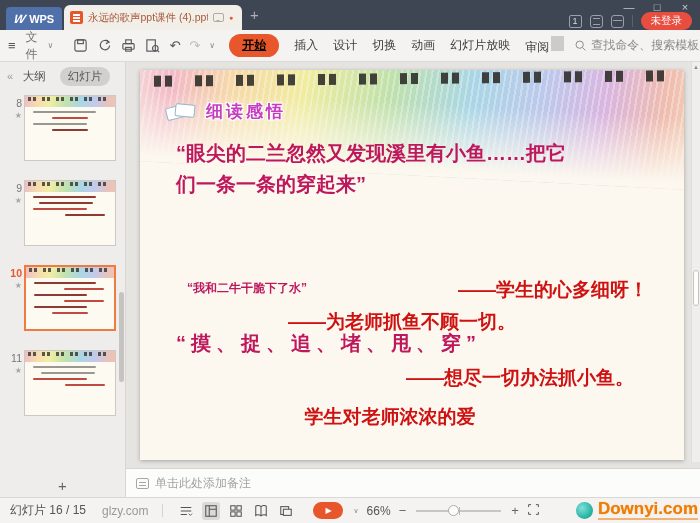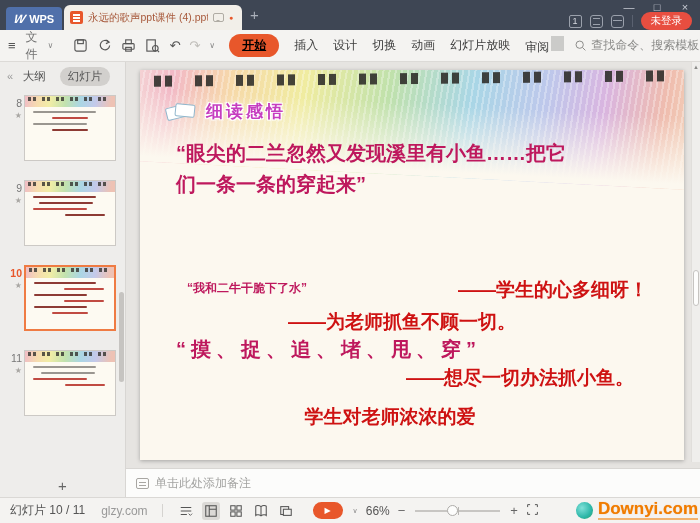--- a/index.html
+++ b/index.html
@@ -101,21 +101,21 @@
   .title-text { font-size:17px; font-weight:bold; color:#c63ec0; letter-spacing:3px;
     text-shadow:-1px -1px 0 #fff,1px -1px 0 #fff,-1px 1px 0 #fff,1px 1px 0 #fff,0 0 4px #fff; }
   .stext { position:absolute; font-weight:bold; line-height:1.55; }
   .green { color:#be185d; }
   .red { color:#ce1212; }
   .q1 { left:36px; top:68px; width:404px; font-size:20px; }
   .q2 { left:36px; top:152px; font-size:20px; }
   .a2 { left:0;  top:181px; width:508px; text-align:right; font-size:19px;margin-top:24px; }
   .q3 { left:47px; top:209px; font-size:12px; }
   .a3 { left:0;  top:237px; width:524px; text-align:center; font-size:19px; }
-  .q4 { left:36px; top:264px; font-size:20px; letter-spacing:5px; }
+  .q4 { left:36px; top:258px; font-size:20px; letter-spacing:5px; }
   .a4 { left:0;  top:293px; width:494px; text-align:right; font-size:19px; }
   .concl { left:0; top:332px; width:500px; text-align:center; font-size:19px; }
   .vscroll { position:absolute; right:0; top:0; width:9px; height:400px; background:#efeeec; border-left:1px solid #e0dedb; }
   .vs-up { position:absolute; top:2px; left:0; right:0; text-align:center; font-size:6px; color:#8a8a88; }
   .vs-thumb { position:absolute; left:1px; top:208px; width:6px; height:36px; background:#fdfdfc;
     border:1px solid #c6c4c1; border-radius:4px; }
   .notesbar { position:absolute; left:0; right:0; top:406px; height:29px; background:#fcfcfb;
     border-top:1px solid #d8d6d3; display:flex; align-items:center; padding:0 10px; gap:6px; color:#a3a3a1; }
   .notes-icon { width:13px; height:11px; border:1px solid #a8a6a2; border-radius:2px; position:relative; flex:none; }
   .notes-icon::before { content:""; position:absolute; left:2px; top:3px; right:2px; height:1px;
@@ -329,21 +329,21 @@
     <span class="vs-up">▲</span>
     <div class="vs-thumb"></div>
   </div>
   <div class="notesbar">
     <span class="notes-icon"></span>
     <span>单击此处添加备注</span>
   </div>
 </div>
 
 <div class="statusbar">
-  <span>幻灯片 10 / 11</span>
+  <span>幻灯片 16 / 15</span>
   <span class="sb-site">glzy.com</span>
   <span class="sb-div"></span>
   <div class="sb-icons">
     <span class="sb-vicon">
         <svg width="14" height="14" viewBox="0 0 16 16">
           <path d="M2 4h12M2 8h12M2 12h7"></path>
           <path d="M11 11l2 2 2-2" stroke-width="1"></path>
         </svg>
       </span>
     <span class="sb-vicon active">

